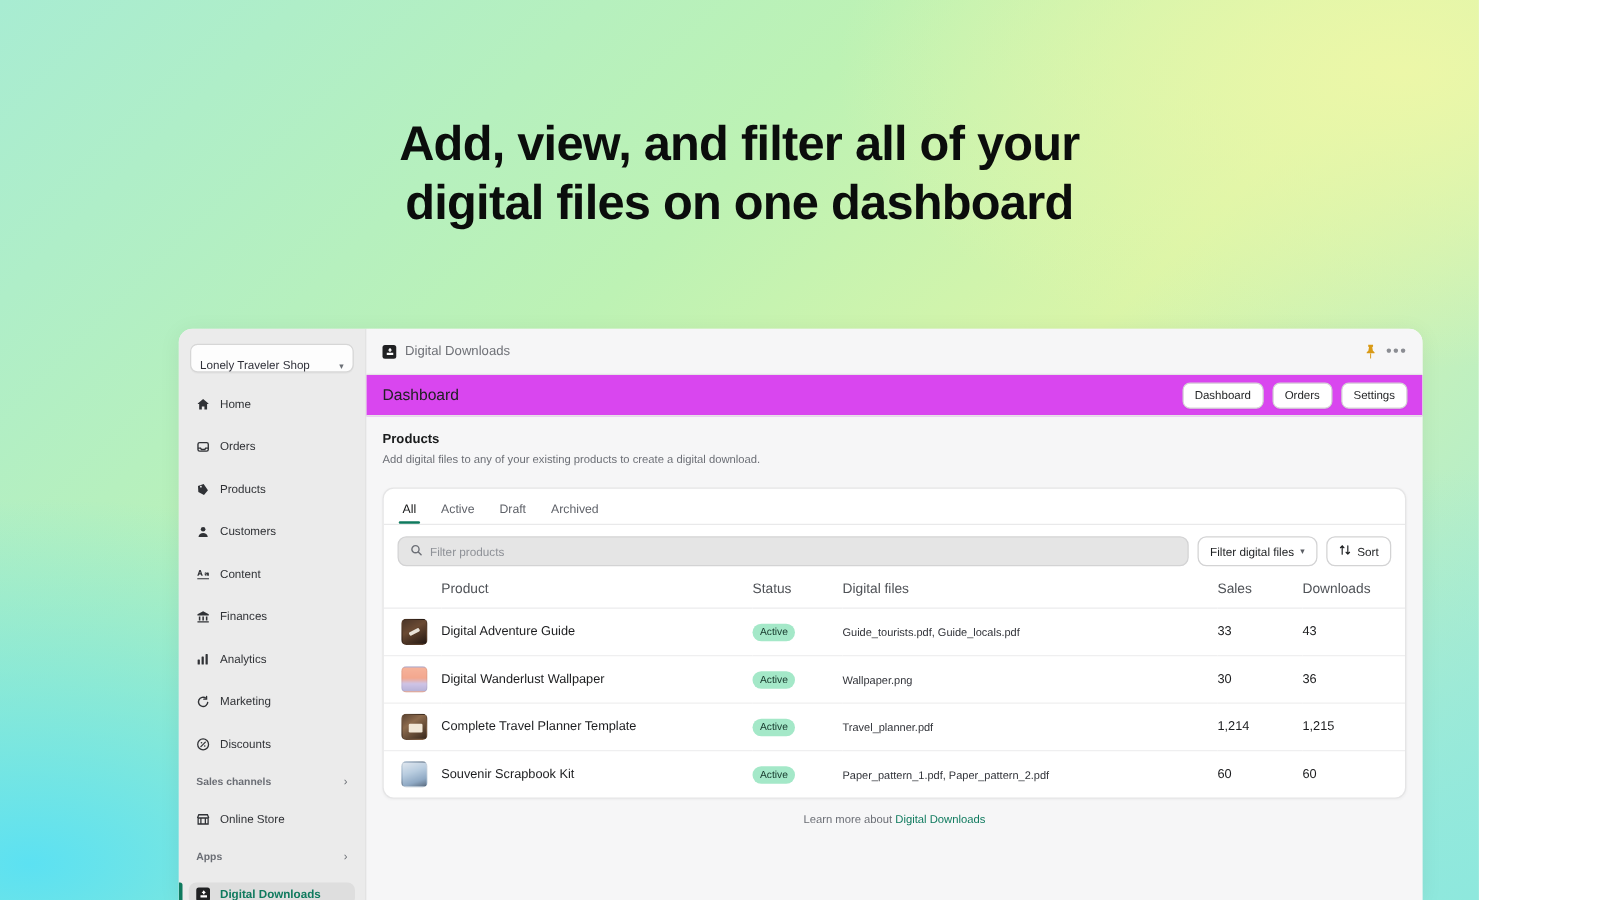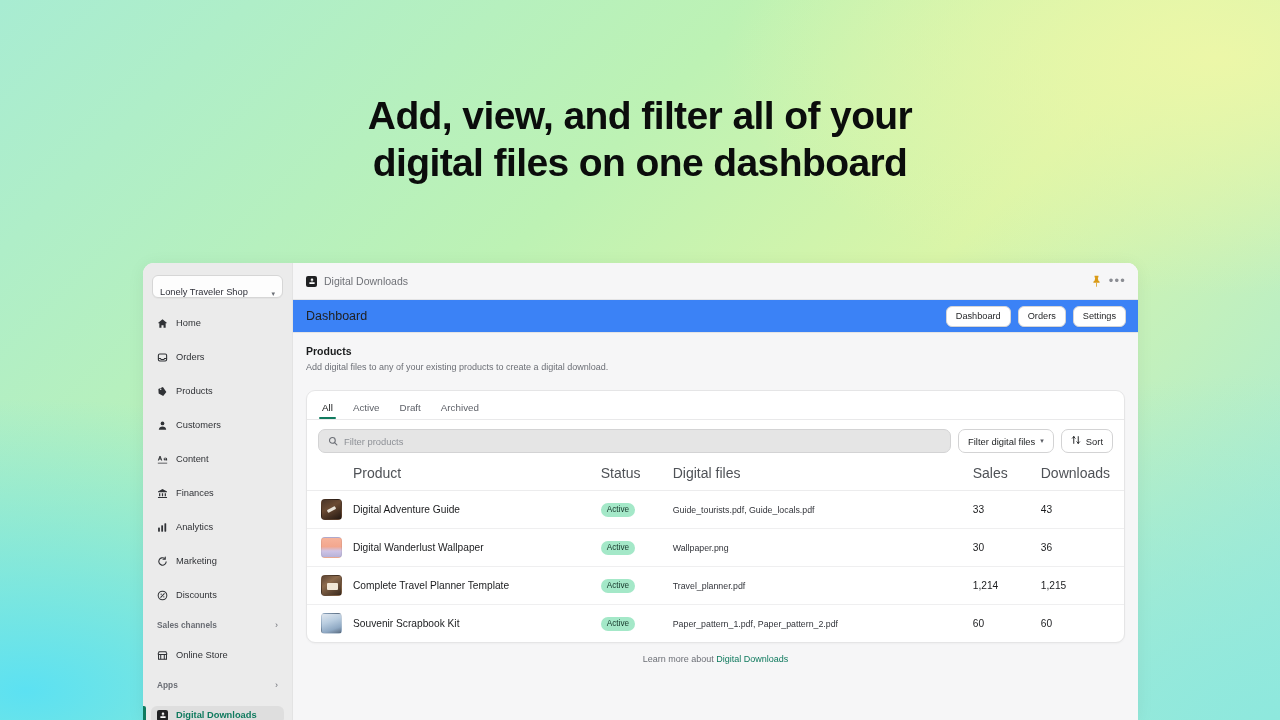--- a/index.html
+++ b/index.html
@@ -6,21 +6,21 @@
 
   html, body {
     width: 1280px;
     height: 720px;
     overflow: hidden;
     font-family: "Liberation Sans", sans-serif;
   }
 
   .stage {
     position: relative;
-    width: 1280px;
+    width: 1183px;
     height: 720px;
     background:
       radial-gradient(ellipse 70% 60% at 95% 8%, #ecf7a8 0%, rgba(236,247,168,0) 55%),
       radial-gradient(ellipse 80% 70% at 2% 96%, #5ce1f2 0%, rgba(92,225,242,0) 58%),
       radial-gradient(ellipse 90% 80% at 100% 100%, #8ee8dd 0%, rgba(142,232,221,0) 60%),
       linear-gradient(135deg, #a8ecd2 0%, #bdf2b4 38%, #d9f5a8 60%, #9fe9dd 100%);
     padding-left: 32px;
   }
 
   
@@ -146,21 +146,21 @@
   .pin-icon svg { display: block; width: 11px; height: 13px; }
   .dots { color: #8b8d93; font-size: 13px; letter-spacing: 1.2px; line-height: 8px; }
 
   .pagebar {
     height: 33px;
     flex: 0 0 33px;
     display: flex;
     align-items: center;
     padding: 0 12px 0 13px;
     border-bottom: 1px solid #e4e4e5;
-    background: #3b82f6;
+    background: #d946ef;
   }
   .pagebar .page-title { font-size: 12.5px; color: #202123; }
   .pagebar .spacer { flex: 1; }
   .btn {
     height: 21px;
     padding: 0 9px;
     background: #fff;
     border: 1px solid #d5d5d6;
     border-radius: 6px;
     font-size: 9.2px;
@@ -246,21 +246,21 @@
     gap: 5px;
     padding: 0 9px;
     font-size: 9.4px;
     color: #1d1f21;
   }
   .sbtn .caret2 { font-size: 7px; color: #5a5d63; }
 
   table { width: 100%; border-collapse: collapse; }
   thead th {
     text-align: left;
-    font-size: 14px;
+    font-size: 11px;
     font-weight: normal;
     color: #4f5257;
     padding: 3px 0 9px 0;
     border-bottom: 1px solid #ececed;
   }
   tbody td {
     font-size: 10.2px;
     color: #1b1c1e;
     padding: 8px 0;
     border-bottom: 1px solid #efeff0;

